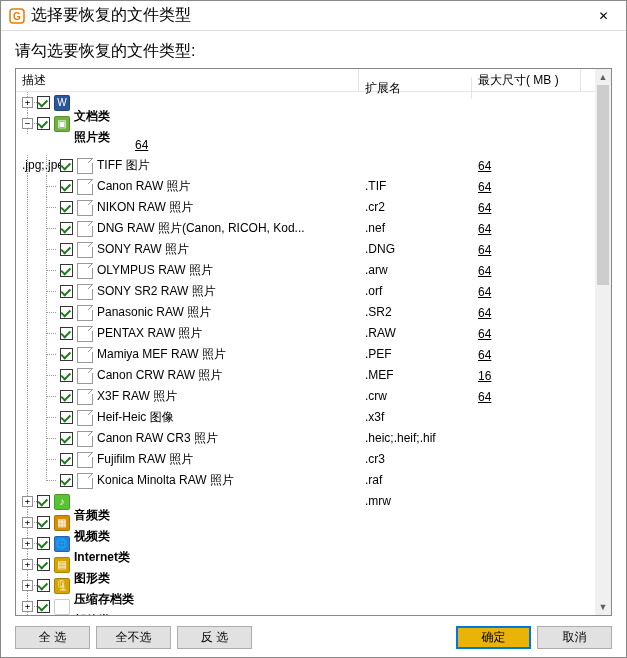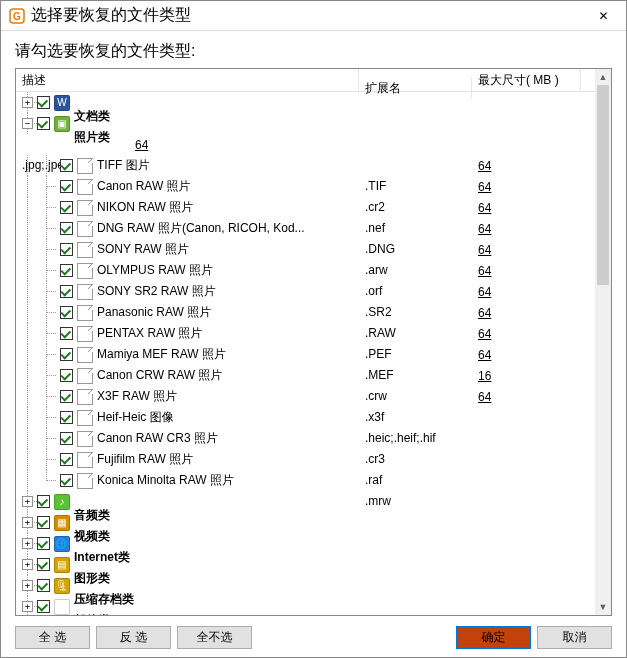--- a/index.html
+++ b/index.html
@@ -32,21 +32,21 @@
 .file-icon::before { content: ""; position: absolute; inset: 0; border: 1px solid #999; background: #fff; }
 .file-icon::after { content: ""; position: absolute; top: 0; right: 0; width: 5px; height: 5px; background: linear-gradient(135deg, transparent 48%, #999 50%, #fff 52%); }
 .row .label { flex-shrink: 0; white-space: nowrap; overflow: hidden; }
 .row.category .label { font-weight: bold; margin-top: 27px; }
 .row .c-desc { width: 343px; display: flex; align-items: center; padding-left: 2px; }
 .row .c-ext { width: 113px; padding-left: 6px; margin-top: 40px; }
 .row .c-size { width: 109px; padding-left: 6px; text-decoration: underline; }
 .footer { display: flex; padding: 10px 14px; gap: 6px; }
 .footer .spacer { flex: 1; }
 .btn { min-width: 75px; height: 23px; border: 1px solid #adadad; background: #e1e1e1; font-size: 12px; cursor: pointer; font-family: inherit; padding: 0 12px; }
-.btn.primary { border: 2px solid #0078d7; background: #c2410c; }
+.btn.primary { border: 2px solid #0078d7; background: #eab308; }
 </style>
 </head>
 <body>
 
 <div class="titlebar">
   <span class="app-icon">
     <svg width="16" height="16" viewBox="0 0 16 16">
         <rect x="1" y="1" width="14" height="14" rx="3" fill="none" stroke="#e87b00" stroke-width="1.5"></rect>
         <text x="8" y="12" text-anchor="middle" font-size="10" fill="#e87b00" font-weight="bold">G</text>
       </svg>
@@ -339,18 +339,18 @@
   </div>
   <div class="scrollbar">
     <div class="arrow">▲</div>
     <div class="thumb"></div>
     <div class="arrow" style="position:absolute;bottom:0;left:0;right:0">▼</div>
   </div>
 </div>
 
 <div class="footer">
   <button class="btn">全 选</button>
+  <button class="btn">全不选</button>
   <button class="btn">反 选</button>
-  <button class="btn">全不选</button>
   <div class="spacer"></div>
   <button class="btn primary">确定</button>
   <button class="btn">取消</button>
 </div>
 
 </body></html>

